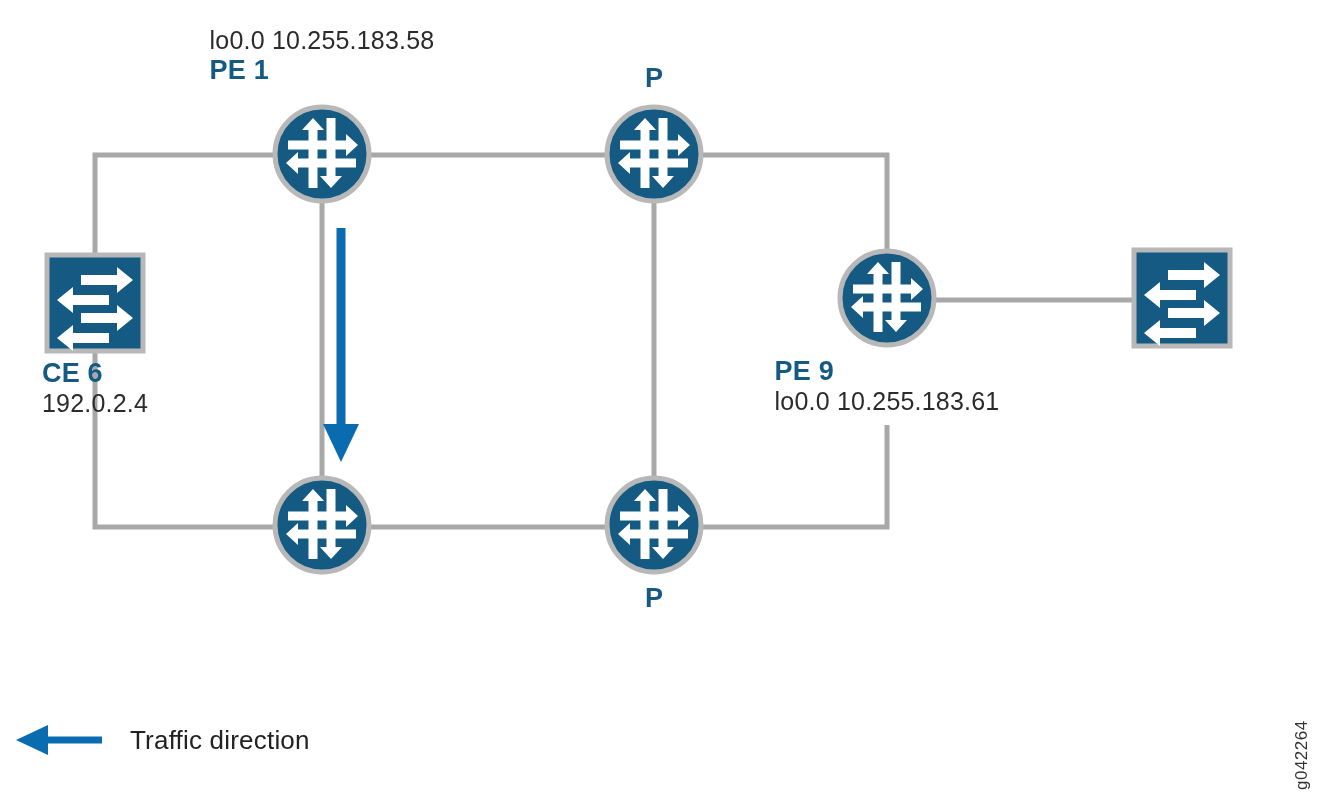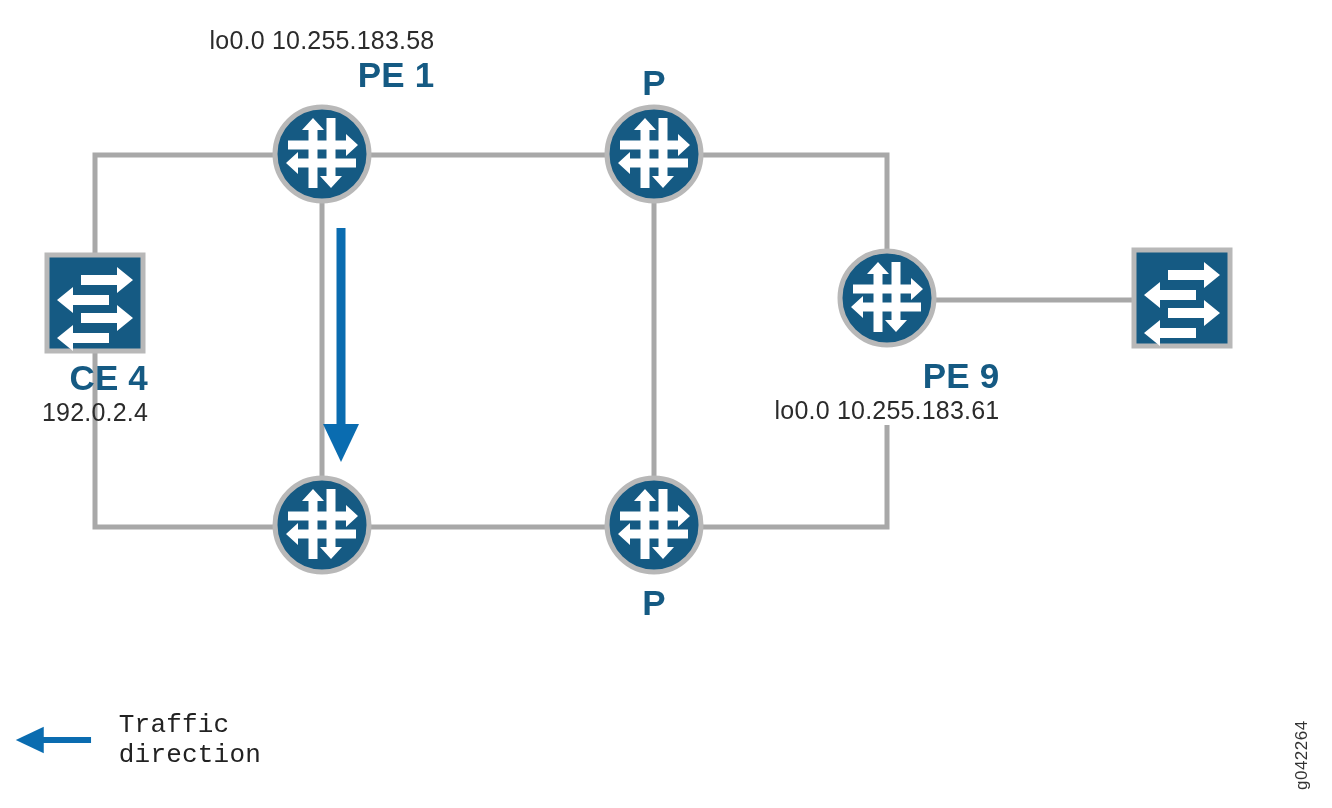--- a/index.html
+++ b/index.html
@@ -25,23 +25,23 @@
     left: 0; top: 0;
     width: 1332px;
     height: 808px;
   }
   
   .label {
     position: absolute;
     white-space: nowrap;
     line-height: 1.15;
   }
-  .label.center { transform: translateX(-50%); text-align: right; }
+  .label.center { transform: translateX(-50%); text-align: left; }
   .dev-name {
-    font-size: 35px;
+    font-size: 27px;
     font-weight: bold;
     color: #155a83;
     letter-spacing: 0.2px;
   }
   .dev-addr {
     font-size: 25px;
     font-weight: normal;
     color: #2b2b2b;
     letter-spacing: 0.2px;
   }
@@ -183,38 +183,38 @@
   <div class="label center" style="left:322px; top:26px;">
     <div class="dev-addr">lo0.0 10.255.183.58</div>
     <div class="dev-name">PE 1</div>
   </div>
 
   <div class="label center" style="left:654px; top:63px;">
     <div class="dev-name">P</div>
   </div>
 
   <div class="label center" style="left:95px; top:358px;">
-    <div class="dev-name">CE 4</div>
+    <div class="dev-name">CE 6</div>
     <div class="dev-addr">192.0.2.4</div>
   </div>
 
   <div class="label center" style="left:887px; top:356px;">
     <div class="dev-name">PE 9</div>
     <div class="dev-addr">lo0.0 10.255.183.61</div>
   </div>
 
 
 
   <div class="label center" style="left:654px; top:583px;">
     <div class="dev-name">P</div>
   </div>
 
   <div style="position:absolute; left:14px; top:718px; width:340px; height:44px; display:flex; align-items:center;">
     <svg width="90" height="34" viewBox="0 0 90 34">
       <line x1="30" y1="17" x2="88" y2="17" stroke="#0a6cb0" stroke-width="7"></line>
       <polygon points="2,17 34,2 34,32" fill="#0a6cb0"></polygon>
     </svg>
-    <span class="legend-text" style="margin-left:26px;font-family:Liberation Mono, monospace;">Traffic direction</span>
+    <span class="legend-text" style="margin-left:26px;">Traffic direction</span>
   </div>
 
   <div class="figure-id" style="left:1312px; top:770px;">g042264</div>
 
 </div>
 
 </body></html>

